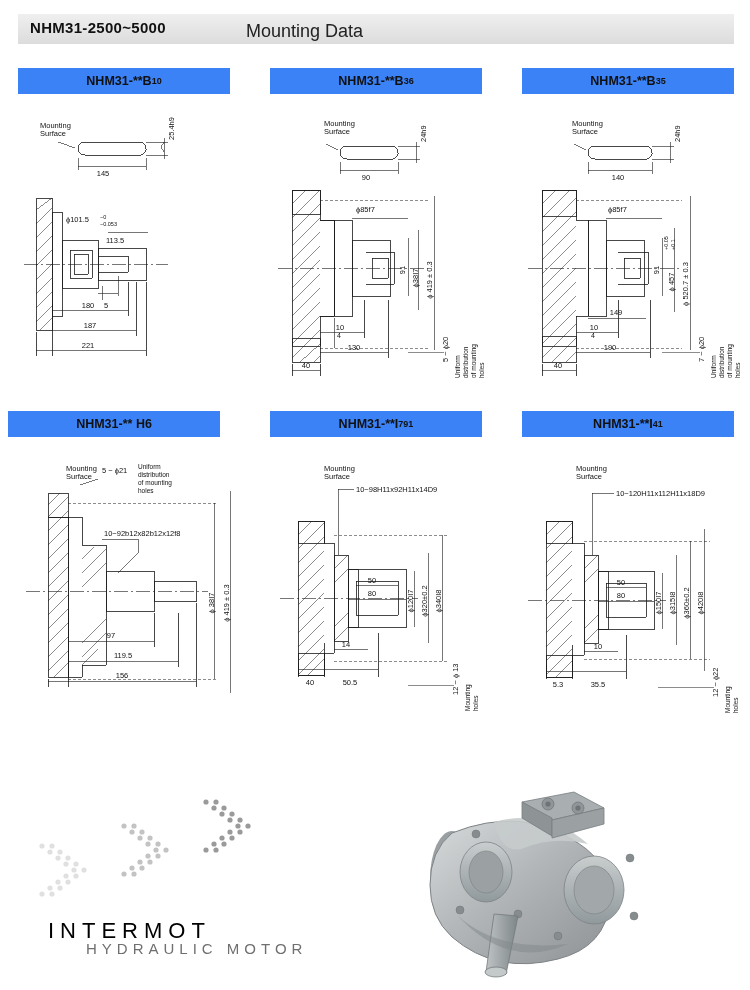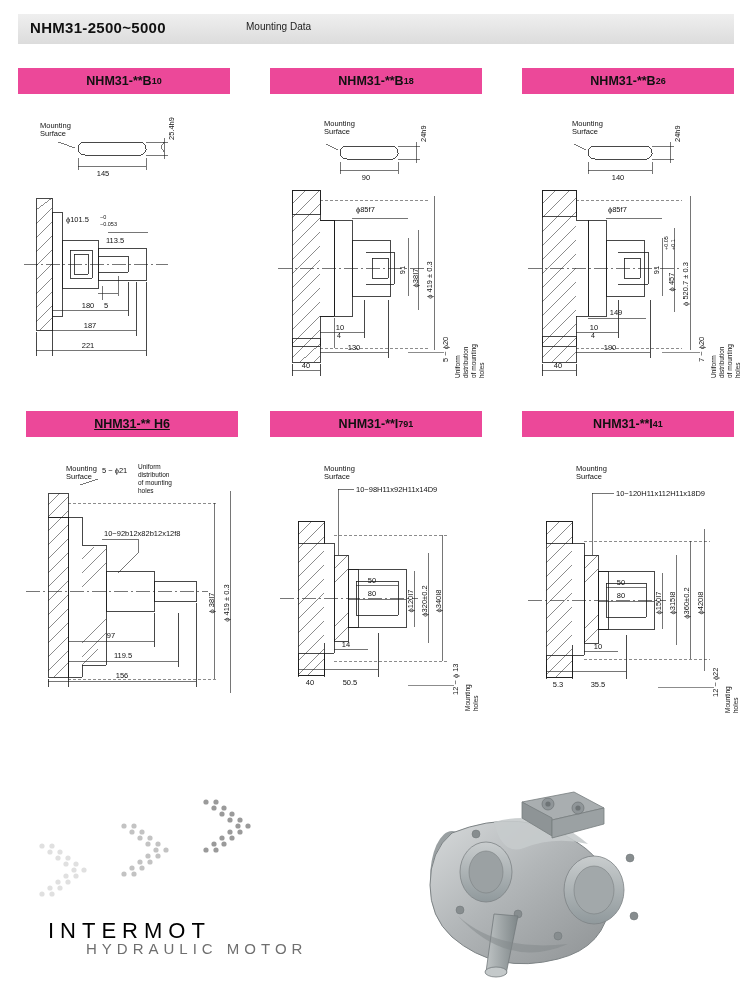--- a/index.html
+++ b/index.html
@@ -14,26 +14,26 @@
   .header{
     position:absolute;left:18px;top:14px;width:716px;height:30px;
     background:linear-gradient(to bottom,#efefef,#dcdcdc);
     border:0;
   }
   .header .title{
     position:absolute;left:12px;top:5px;font-size:15px;font-weight:bold;
     letter-spacing:.3px;color:#111;
   }
   .header .sub{
-    position:absolute;left:228px;top:7px;font-size:10px;color:#222;
+    position:absolute;left:228px;top:7px;font-size:18px;color:#222;
   }
 
   
   .cap{
-    position:absolute;height:26px;background:#ec4899;
+    position:absolute;height:26px;background:#3b82f6;
     display:flex;align-items:center;justify-content:center;
     font-size:12.5px;font-weight:bold;color:#111;
   }
   .cap sub{font-size:9px;vertical-align:-2px;}
 
   
   .fig{position:absolute;text-align:right;}
   .fig svg{display:block;}
 
   
@@ -57,28 +57,28 @@
     <div class="title">NHM31-2500~5000</div>
     <div class="sub">Mounting Data</div>
   </div>
 
   <div class="cap" style="left:18px;top:68px;width:212px;">
     <span>NHM31-**B</span>
       <sub>10</sub>
   </div>
   <div class="cap" style="left:270px;top:68px;width:212px;">
     <span>NHM31-**B</span>
-      <sub>18</sub>
+      <sub>36</sub>
   </div>
   <div class="cap" style="left:522px;top:68px;width:212px;">
     <span>NHM31-**B</span>
-      <sub>26</sub>
-  </div>
-
-  <div class="cap" style="left:26px;top:411px;width:212px;text-decoration:underline;">
+      <sub>35</sub>
+  </div>
+
+  <div class="cap" style="left:8px;top:411px;width:212px;">
     <span>NHM31-** H6</span>
       <sub></sub>
   </div>
   <div class="cap" style="left:270px;top:411px;width:212px;">
     <span>NHM31-**I</span>
       <sub>791</sub>
   </div>
   <div class="cap" style="left:522px;top:411px;width:212px;">
     <span>NHM31-**I</span>
       <sub>41</sub>

